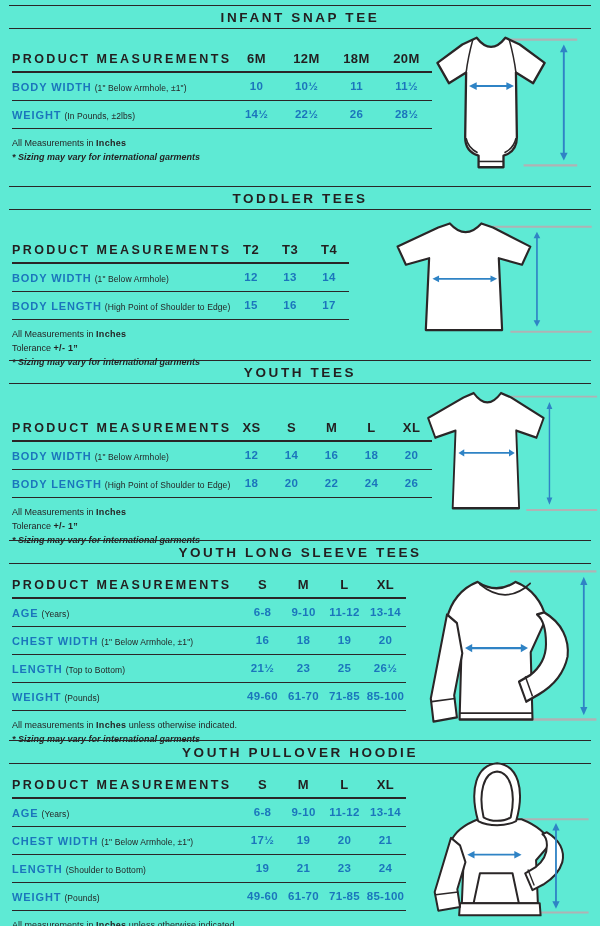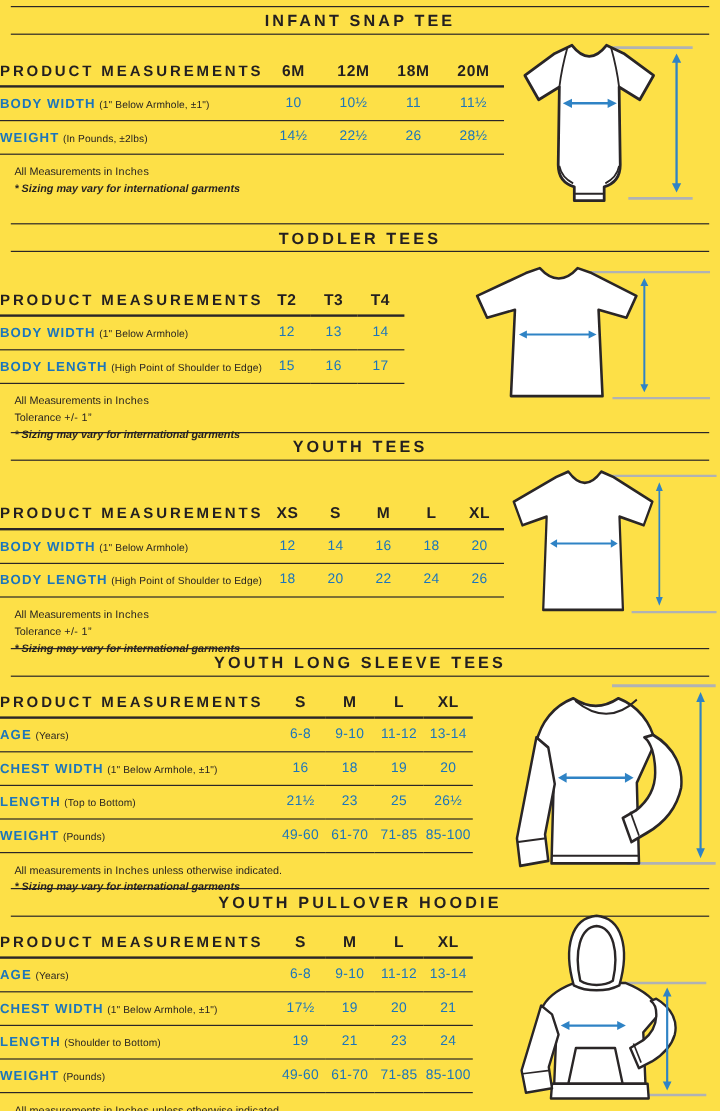--- a/index.html
+++ b/index.html
@@ -1,45 +1,45 @@
 <!DOCTYPE html>
 <html><head>
 <meta charset="utf-8">
 <style>
   * { margin:0; padding:0; box-sizing:border-box; }
   html,body { background:#ffffff; }
   .page {
-    position:relative; width:600px; height:926px; background:#fde047;
+    position:relative; width:600px; height:926px; background:#5eead4;
     font-family:"Liberation Sans", sans-serif; color:#231f20;
     padding-top:5px; overflow:hidden;
   }
   .sec { position:relative; }
   .band {
     margin:0 9px; border-top:1.5px solid #2a2627; border-bottom:1.5px solid #2a2627;
     text-align:center; padding:4px 0 3px;
   }
   .band h2 { font-size:13.5px; font-weight:700; letter-spacing:2.6px; line-height:15px; }
-  table { border-collapse:collapse; table-layout:fixed; }
+  table { border-collapse:collapse; margin-left:12px; table-layout:fixed; }
   th.lblh {
     text-align:left; font-size:12.5px; font-weight:700; letter-spacing:2.4px;
     padding:2px 0 5px; border-bottom:2.5px solid #2a2627; white-space:nowrap;
   }
   th.colh {
     font-size:13px; font-weight:700; letter-spacing:0.5px; text-align:center;
     padding:2px 0 5px; border-bottom:2.5px solid #2a2627;
   }
   td { border-bottom:1.5px solid #2a2627; padding:4px 0 5px; vertical-align:middle; }
   td.lbl { text-align:left; white-space:nowrap; }
   .rl { color:#1b75bc; font-size:11px; font-weight:700; letter-spacing:0.9px; }
   .rn { color:#231f20; font-size:8.5px; margin-left:3px; letter-spacing:0.1px; }
-  td.val { color:#1b75bc; font-size:11.5px; font-weight:400; text-align:center; letter-spacing:0.3px; white-space:nowrap; }
+  td.val { color:#1b75bc; font-size:11.5px; font-weight:700; text-align:center; letter-spacing:0.3px; white-space:nowrap; }
   .foot { margin:7px 0 0 12px; font-size:9px; }
   .foot .fl { line-height:14px; }
   .fn-regular { font-weight:400; }
-  .fn-bold { font-weight:400; letter-spacing:0.3px; }
+  .fn-bold { font-weight:700; letter-spacing:0.3px; }
   .fn-italic { font-weight:700; font-style:italic; }
   .illo { position:absolute; }
   .illo svg { display:block; width:100%; height:100%; }
 </style>
 </head>
 <body>
 
 <div class="page" id="page">
     <section class="sec" style="height: 181px;">
       <div class="band">

